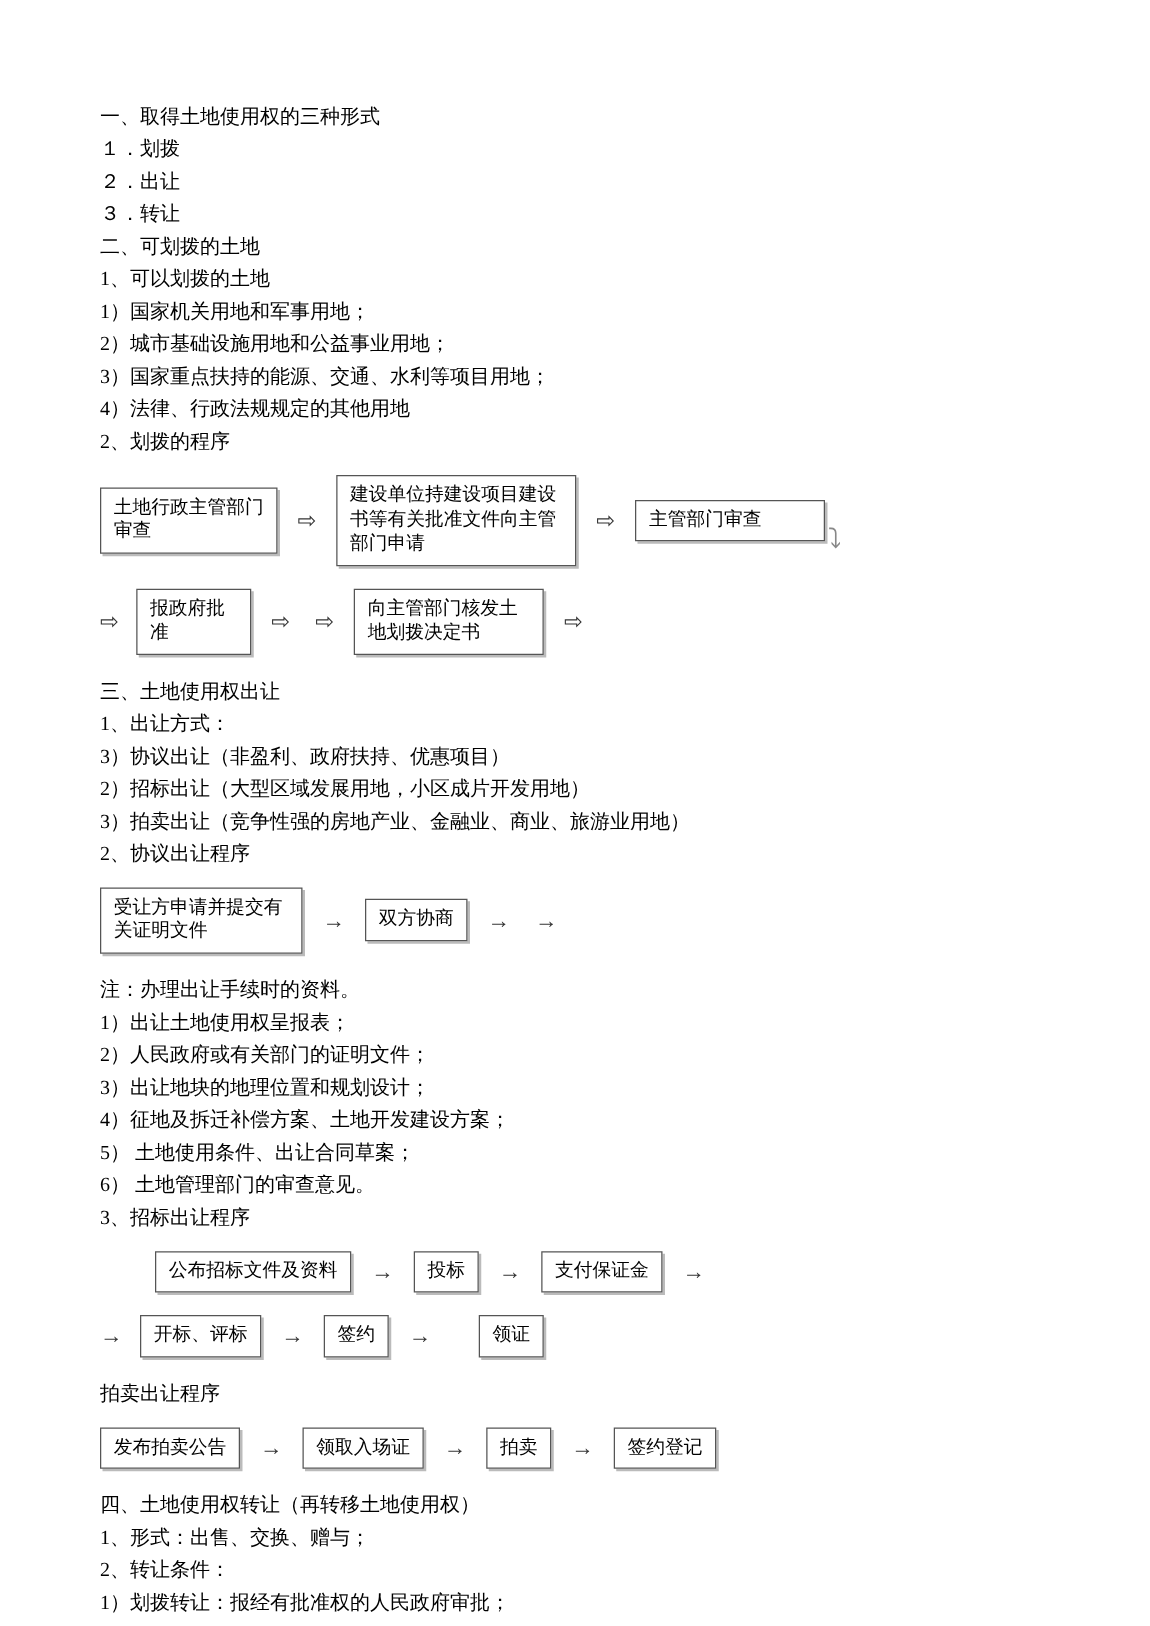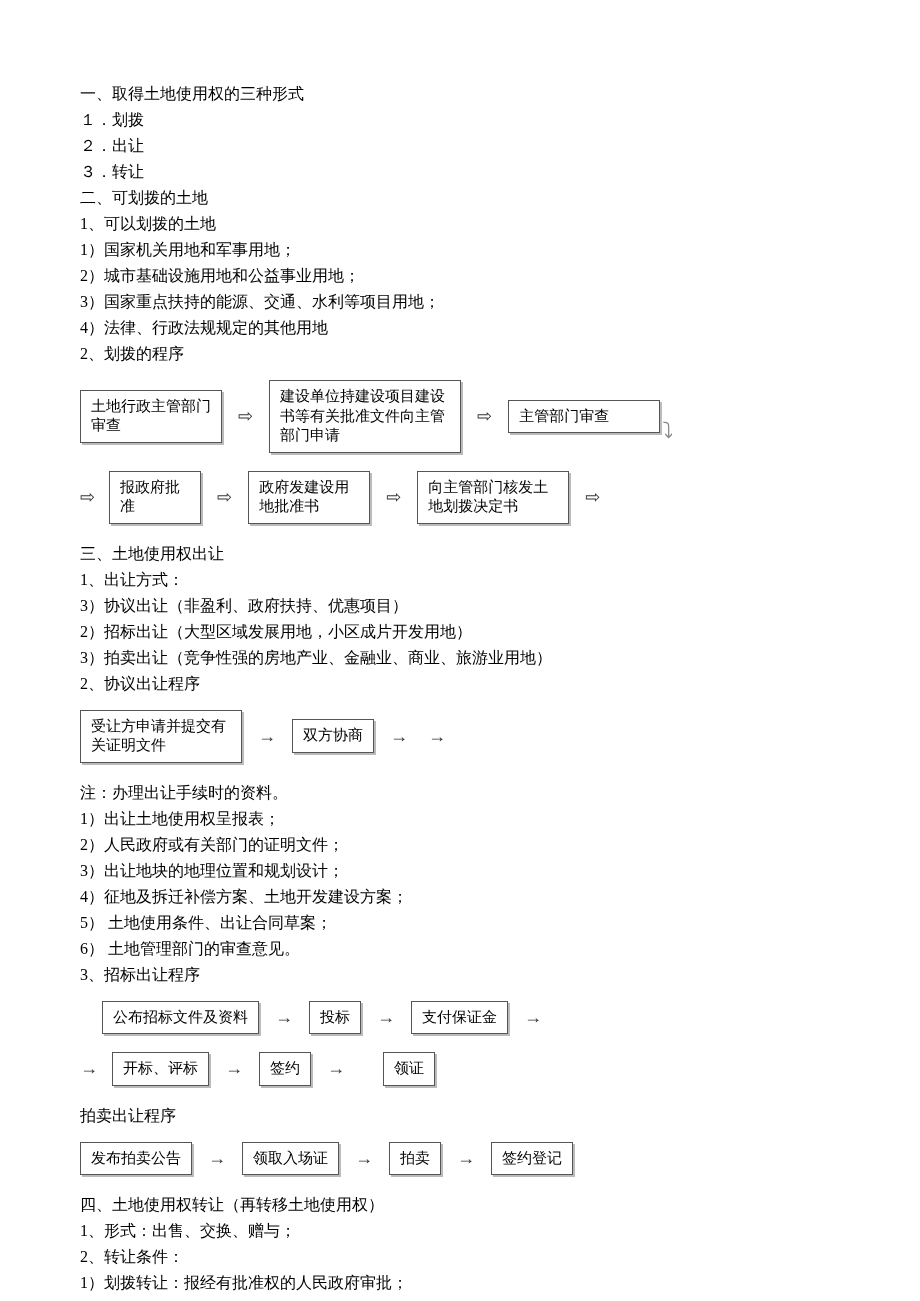--- a/index.html
+++ b/index.html
@@ -74,21 +74,20 @@
     <span class="arrow-right">⇨</span>
     <div class="box" style="width:170px">建设单位持建设项目建设书等有关批准文件向主管部门申请</div>
     <span class="arrow-right">⇨</span>
     <div class="box" style="width:130px">主管部门审查</div>
     <span class="arrow-curve">⤵</span>
   </div>
   <div class="flow-row">
     <span class="lead-arrow">⇨</span>
     <div class="box" style="width:70px">报政府批准</div>
     <span class="arrow-right">⇨</span>
-    <div class="box" style="width:100px">政府发建设用地批准书</div>
     <span class="arrow-right">⇨</span>
     <div class="box" style="width:130px">向主管部门核发土地划拨决定书</div>
     <span class="arrow-right">⇨</span>
   </div>
 </div>
 
 <div class="line">三、土地使用权出让</div>
 <div class="line">1、出让方式：</div>
 <div class="line">3）协议出让（非盈利、政府扶持、优惠项目）</div>
 <div class="line">2）招标出让（大型区域发展用地，小区成片开发用地）</div>
@@ -108,21 +107,21 @@
 <div class="line">注：办理出让手续时的资料。</div>
 <div class="line">1）出让土地使用权呈报表；</div>
 <div class="line">2）人民政府或有关部门的证明文件；</div>
 <div class="line">3）出让地块的地理位置和规划设计；</div>
 <div class="line">4）征地及拆迁补偿方案、土地开发建设方案；</div>
 <div class="line">5） 土地使用条件、出让合同草案；</div>
 <div class="line">6） 土地管理部门的审查意见。</div>
 <div class="line">3、招标出让程序</div>
 
 <div class="flow">
-  <div class="flow-row" style="margin-left:22px">
+  <div class="flow-row" style="margin-left:44px">
     <div class="box">公布招标文件及资料</div>
     <span class="arrow-right">→</span>
     <div class="box">投标</div>
     <span class="arrow-right">→</span>
     <div class="box">支付保证金</div>
     <span class="arrow-right">→</span>
   </div>
   <div class="flow-row">
     <span class="lead-arrow">→</span>
     <div class="box">开标、评标</div>

